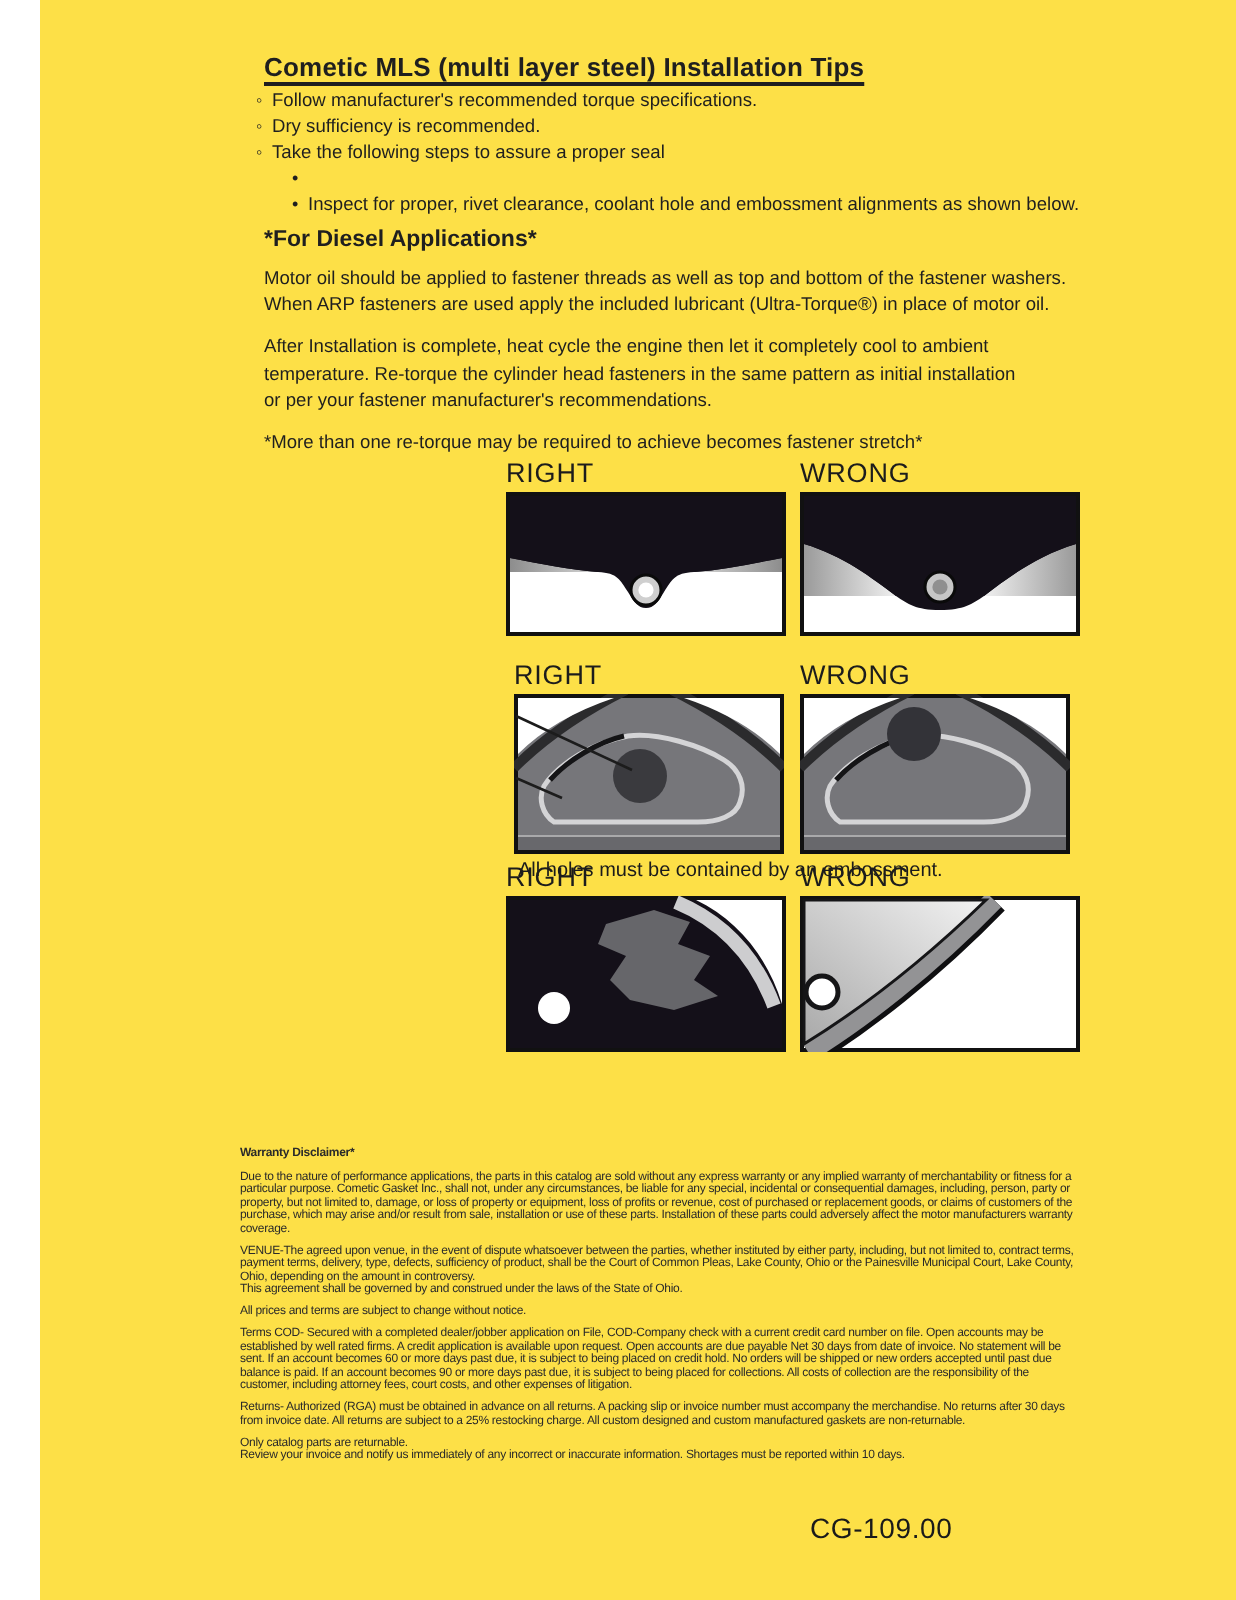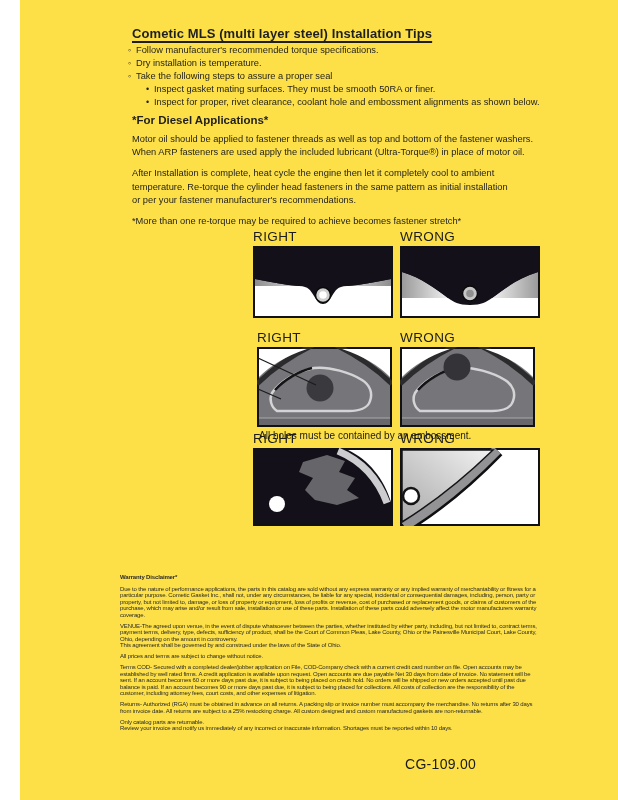--- a/index.html
+++ b/index.html
@@ -76,29 +76,28 @@
 
   <h1 class="title">Cometic MLS (multi layer steel) Installation Tips</h1>
 
   <div class="bullets">
     <div class="b">
       <span class="m">◦</span>
       <span>Follow manufacturer's recommended torque specifications.</span>
     </div>
     <div class="b">
       <span class="m">◦</span>
-      <span>Dry installation is temperature.</span>
+      <span>Dry sufficiency is recommended.</span>
     </div>
     <div class="b">
       <span class="m">◦</span>
       <span>Take the following steps to assure a proper seal</span>
     </div>
     <div class="sb">
       <span class="m">•</span>
-      <span>Inspect gasket mating surfaces.  They must be smooth 50RA or finer.</span>
     </div>
     <div class="sb">
       <span class="m">•</span>
       <span>Inspect for proper, rivet clearance, coolant hole and embossment alignments as shown below.</span>
     </div>
   </div>
 
   <div class="diesel">
     <h2>*For Diesel Applications*</h2>
     <p class="body pre">Motor oil should be applied to fastener threads as well as top and bottom of the fastener washers.

